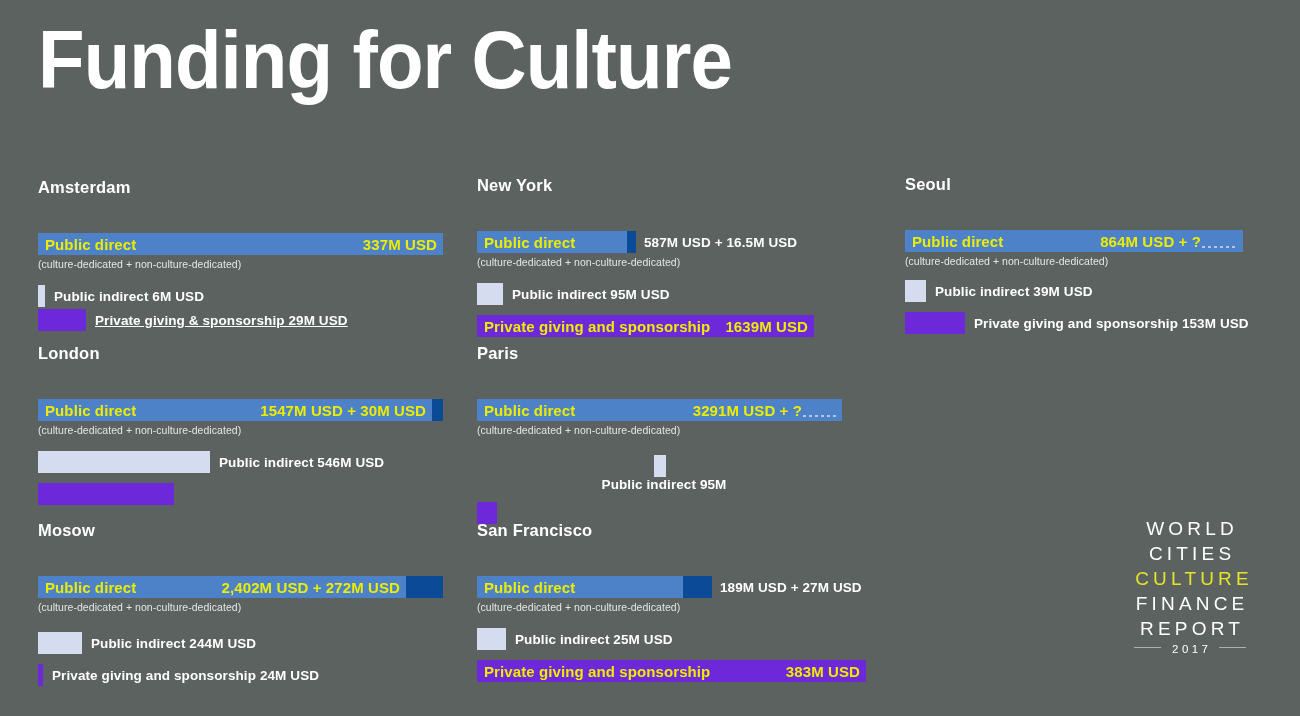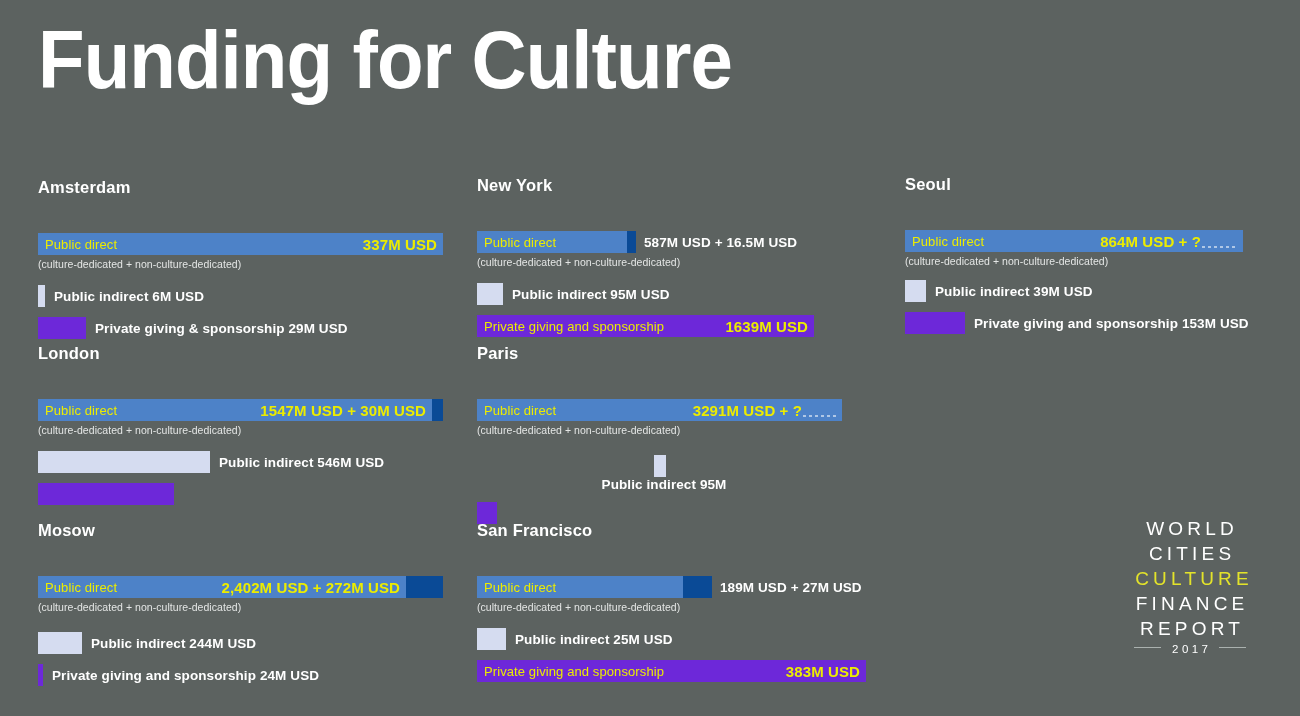--- a/index.html
+++ b/index.html
@@ -83,22 +83,22 @@
   .bar.primary      { background: #4d82c8; }
   .bar.primary-dark { background: #0a4a96; }
   .bar.indirect     { background: #d5dcf0; }
   .bar.private      { background: #6d28d9; }
 
   .bar-inner-label {
     position: absolute;
     left: 7px;
     top: 50%;
     transform: translateY(-50%);
-    font-size: 13px;
-    font-weight: normal;
+    font-size: 15px;
+    font-weight: bold;
     color: #ecec00;
     letter-spacing: 0.1px;
   }
 
   .bar-inner-value {
     position: absolute;
     right: 6px;
     top: 50%;
     transform: translateY(-50%);
     font-size: 15px;
@@ -200,21 +200,21 @@
         <div class="bar primary" style="width:405px;">
           <span class="bar-inner-label">Public direct</span>
           <span class="bar-inner-value">337M USD</span>
         </div>
       </div>
       <div class="note">(culture-dedicated + non-culture-dedicated)</div>
       <div class="row" style="margin-top:13px;">
         <div class="bar indirect" style="width:7px;"></div>
         <span class="swatch-label">Public indirect 6M USD</span>
       </div>
-      <div class="row" style="margin-top:10px;">
+      <div class="row" style="margin-top:2px;text-decoration:underline;">
         <div class="bar private" style="width:48px;"></div>
         <span class="swatch-label">Private giving &amp; sponsorship 29M USD</span>
       </div>
     </div>
 
     <div class="city-block" style="top:176px;">
       <div class="city-name">London</div>
       <div class="row" style="margin-top:31px;">
         <div class="bar primary" style="width:394px;">
           <span class="bar-inner-label">Public direct</span>

